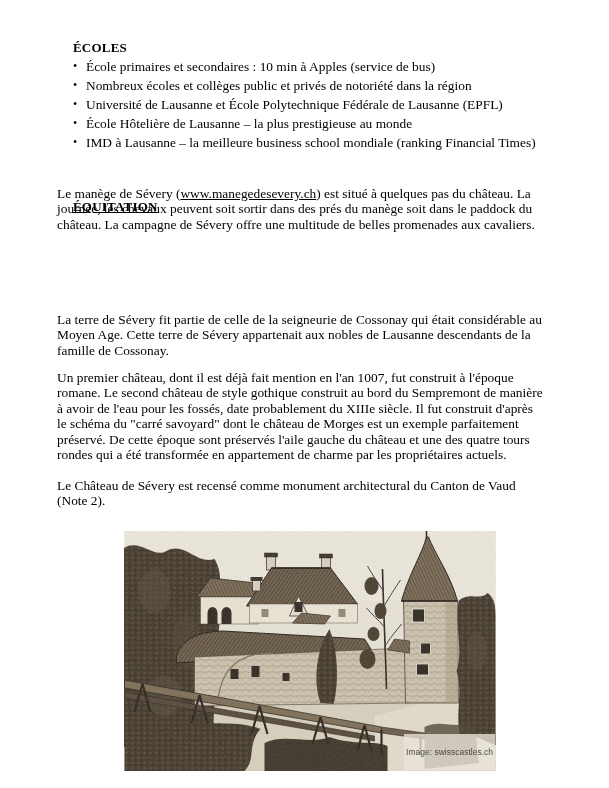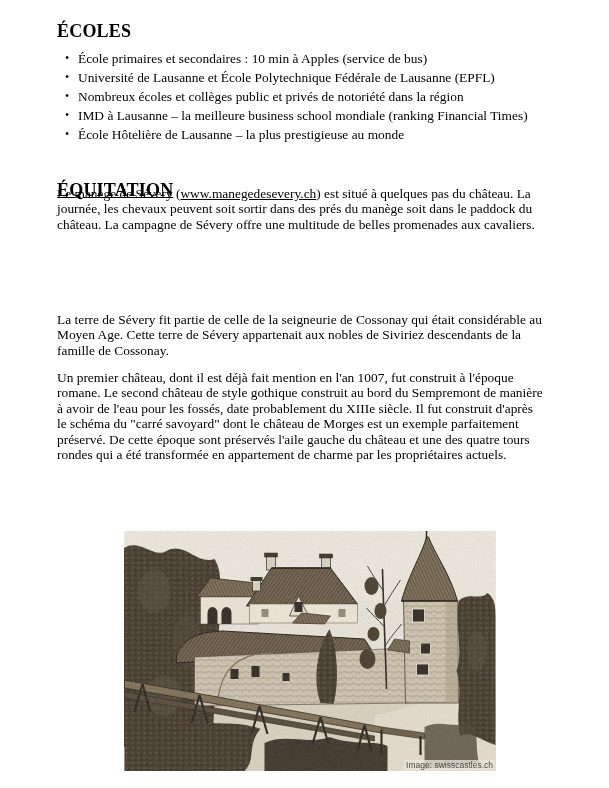--- a/index.html
+++ b/index.html
@@ -5,70 +5,71 @@
   html,body{margin:0;padding:0;background:#ffffff;}
   .page{
     position:relative;
     width:609px;height:788px;
     background:#ffffff;
     font-family:"Liberation Serif","DejaVu Serif",serif;
     font-size:13.4px;line-height:15.4px;color:#000;
     overflow:hidden;
   }
   .heading{
-    position:absolute;left:57px;margin:0;
-    font-size:18px;font-weight:bold;letter-spacing:0.2px;
+    position:absolute;left:57px;margin:16px;
+    font-size:13px;font-weight:bold;letter-spacing:0.2px;
   }
   .para{position:absolute;left:57px;width:486px;margin:0;text-align:left;}
   ul.bullets{
     position:absolute;left:64px;top:49px;width:500px;
-    margin:0;padding:0;list-style:none;
+    margin:8px;padding:0;list-style:none;
   }
   ul.bullets li{
     position:relative;padding-left:14px;line-height:19px;white-space:nowrap;
   }
   ul.bullets li::before{
     content:"•";position:absolute;left:1px;top:0;font-size:12px;
   }
   a.doclink{color:#000;text-decoration:underline;cursor:pointer;}
   figure.engraving{
     position:absolute;left:124px;top:531px;width:372px;height:240px;margin:0;
   }
   figure.engraving svg{display:block;}
   .img-caption{
     position:absolute;right:1px;bottom:1px;
     font-family:"Liberation Sans","DejaVu Sans",sans-serif;
     font-size:8.5px;line-height:10px;color:#4c4a42;
-    background:rgba(233,228,218,0.78);padding:0 2px;
+    background:rgba(233,228,218,0.78);padding:13px 2px;
   }
 </style>
 </head>
 <body>
 
 <div class="page">
 
   <h2 class="heading" style="top:24px;">ÉCOLES</h2>
 
   <ul class="bullets">
     <li><span>École primaires et secondaires : 10 min à Apples (service de bus)</span></li>
+    <li><span>Nombreux écoles et collèges public et privés de notoriété dans la région</span></li>
     <li><span>Université de Lausanne et École Polytechnique Fédérale de Lausanne (EPFL)</span></li>
-    <li><span>Nombreux écoles et collèges public et privés de notoriété dans la région</span></li>
+    <li><span>École Hôtelière de Lausanne – la plus prestigieuse au monde</span></li>
     <li><span>IMD à Lausanne – la meilleure business school mondiale (ranking Financial Times)</span></li>
-    <li><span>École Hôtelière de Lausanne – la plus prestigieuse au monde</span></li>
   </ul>
 
   <h2 class="heading" style="top:183px;text-decoration:underline;">ÉQUITATION</h2>
 
   <p class="para" style="top:186px;"><span>Le manège de Sévery (</span><a class="doclink">www.manegedesevery.ch</a><span>) est situé à quelques pas du château. La journée, les chevaux peuvent soit sortir dans des prés du manège soit dans le paddock du château. La campagne de Sévery offre une multitude de belles promenades aux cavaliers.</span></p>
 
 
-  <p class="para" style="top:312px;">La terre de Sévery fit partie de celle de la seigneurie de Cossonay qui était considérable au Moyen Age. Cette terre de Sévery appartenait aux nobles de Siviriez descendants de la famille de Cossonay.</p>
+  <p class="para" style="top:312px;">La terre de Sévery fit partie de celle de la seigneurie de Cossonay qui était considérable au Moyen Age. Cette terre de Sévery appartenait aux nobles de Lausanne descendants de la famille de Cossonay.</p>
 
   <p class="para" style="top:370px;">Un premier château, dont il est déjà fait mention en l'an 1007, fut construit à l'époque romane. Le second château de style gothique construit au bord du Sempremont de manière à avoir de l'eau pour les fossés, date probablement du XIIIe siècle. Il fut construit d'après le schéma du "carré savoyard" dont le château de Morges est un exemple parfaitement préservé. De cette époque sont préservés l'aile gauche du château et une des quatre tours rondes qui a été transformée en appartement de charme par les propriétaires actuels.</p>
 
+  <p class="para" style="top:478px;">Le Château de Sévery est recensé comme monument architectural du Canton de Vaud (Note 2).</p>
 
   <figure class="engraving">
     <svg viewBox="0 0 371 240" width="372" height="240">
       <defs>
         <filter id="grain">
           <feTurbulence type="fractalNoise" baseFrequency="0.55" numOctaves="3" stitchTiles="stitch"></feTurbulence>
           <feColorMatrix type="saturate" values="0"></feColorMatrix>
         </filter>
         <pattern id="hatchA" width="3" height="3" patternUnits="userSpaceOnUse" patternTransform="rotate(35)">
           <rect width="3" height="3" fill="#6f604c"></rect>

